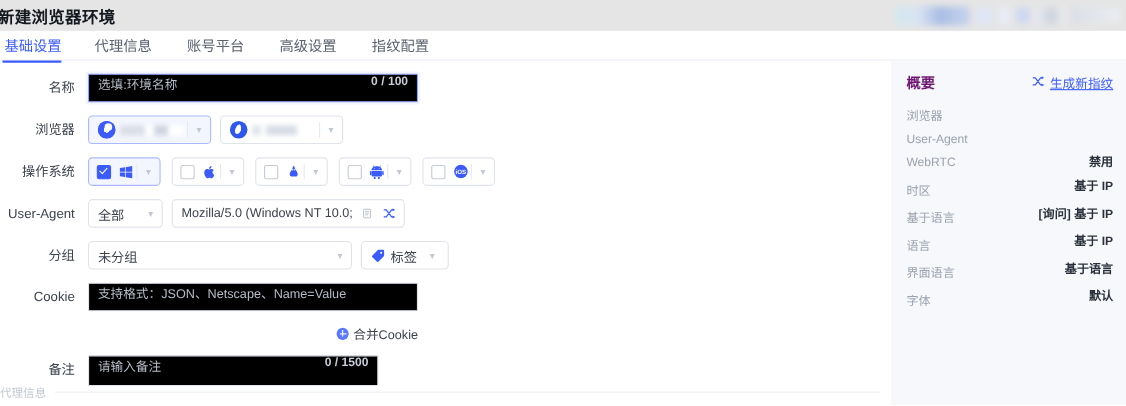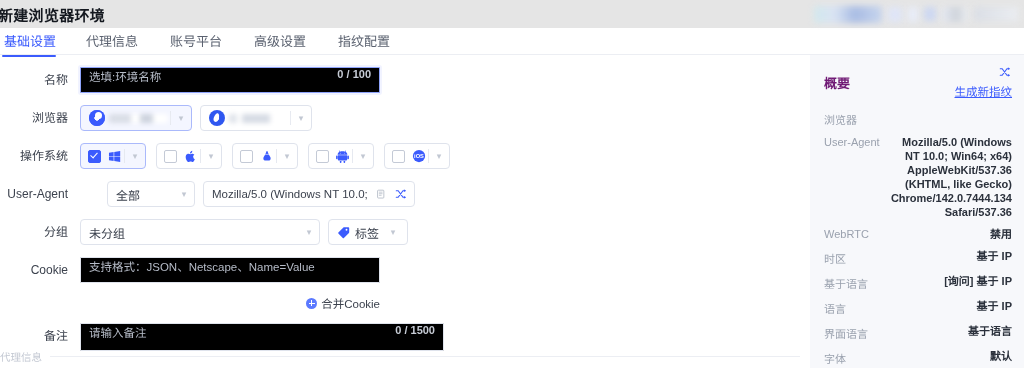--- a/index.html
+++ b/index.html
@@ -72,21 +72,21 @@
 
   .inp{
     box-sizing:border-box;height:26px;border:1px solid #dfe3ec;border-radius:1px;
     background:#000000;display:flex;align-items:flex-start;padding:0 8px;
     font-size:12px;color:#9aa1ae;position:relative;
   }
   .inp.focus{border-color:#8fa4fb;box-shadow:0 0 0 2px rgba(59,91,253,.07);}
   .inp .ph{flex:1;color:#b6bcc8;font-size:11.5px;}
   .inp .cnt{color:#c7ccd6;font-size:11px;margin-left:8px;font-weight:bold;}
   .name-input{width:300px;}
-  .note-input{width:364px;height:28px;}
+  .note-input{width:264px;height:28px;}
   .cookie-input{width:300px;height:26px;}
 
   
   .sel{
     box-sizing:border-box;height:26px;border:1px solid #dfe3ec;border-radius:4px;
     background:#fff;display:flex;align-items:center;padding:0 0 0 8px;
     font-size:12px;color:#3c424e;cursor:pointer;
   }
   .sel .val{flex:1;white-space:nowrap;overflow:hidden;text-overflow:ellipsis;}
   .caret{
@@ -120,21 +120,21 @@
   }
   .cbx.on{background:#3b5bfd;border-color:#3b5bfd;}
   .cbx.on:after{
     content:"";position:absolute;left:3px;top:0.5px;width:3px;height:6px;
     border:solid #fff;border-width:0 1.6px 1.6px 0;transform:rotate(42deg);
   }
   .osicon{width:15px;height:15px;flex:0 0 15px;display:flex;align-items:center;justify-content:center;}
   .osicon svg{display:block;}
 
   
-  .ua-sel{width:88px;margin-left:27px;}
+  .ua-sel{width:68px;}
   .ua-field{
     box-sizing:border-box;width:212px;height:26px;border:1px solid #dfe3ec;border-radius:4px;
     background:#fff;display:flex;align-items:center;padding:0 6px 0 8px;gap:6px;
     font-size:11.5px;color:#3c424e;
   }
   .ua-field .uaval{flex:1;white-space:nowrap;overflow:hidden;text-overflow:clip;}
   .ic-btn{width:14px;height:14px;flex:0 0 14px;display:flex;align-items:center;justify-content:center;cursor:pointer;}
 
   .group-sel{width:240px;}
   .tag-btn{
@@ -155,21 +155,21 @@
   
   .section-div{
     position:absolute;left:0;bottom:4px;width:800px;display:flex;align-items:center;gap:8px;
   }
   .section-div .sd-label{font-size:10.5px;color:#c3c8d2;white-space:nowrap;}
   .section-div .sd-line{flex:1;height:1px;background:#eceef3;}
 
   
   .side-head{display:flex;align-items:center;justify-content:space-between;margin-bottom:11px;}
   .side-title{font-size:13px;font-weight:bold;color:#701a75;}
-  .regen{display:flex;align-items:flex-end;gap:4px;color:#3b5bfd;font-size:11.5px;cursor:pointer;flex-direction:column;}
+  .regen{display:flex;align-items:flex-start;gap:4px;color:#3b5bfd;font-size:11.5px;cursor:pointer;}
   .regen .rlabel{text-decoration:underline;}
   .srow{display:flex;align-items:flex-start;justify-content:space-between;gap:8px;margin-bottom:8px;}
   .skey{font-size:11px;color:#9aa1ae;white-space:nowrap;flex:0 0 auto;padding-top:1px;}
   .sval{font-size:11px;color:#2b313c;font-weight:bold;text-align:right;line-height:14px;word-break:break-word;}
   .sval.ua{max-width:132px;}
 </style>
 </head>
 <body>
 
 <div class="app">
@@ -371,21 +371,20 @@
           </span>
           <span class="rlabel">生成新指纹</span>
         </div>
       </div>
 
       <div class="srow">
         <span class="skey">浏览器</span>
       </div>
       <div class="srow">
         <span class="skey">User-Agent</span>
-        <span class="sval ua">Mozilla/5.0 (Windows NT 10.0; Win64; x64) AppleWebKit/537.36 (KHTML, like Gecko) Chrome/142.0.7444.134 Safari/537.36</span>
       </div>
       <div class="srow">
         <span class="skey">WebRTC</span>
         <span class="sval">禁用</span>
       </div>
       <div class="srow">
         <span class="skey">时区</span>
         <span class="sval">基于 IP</span>
       </div>
       <div class="srow">

